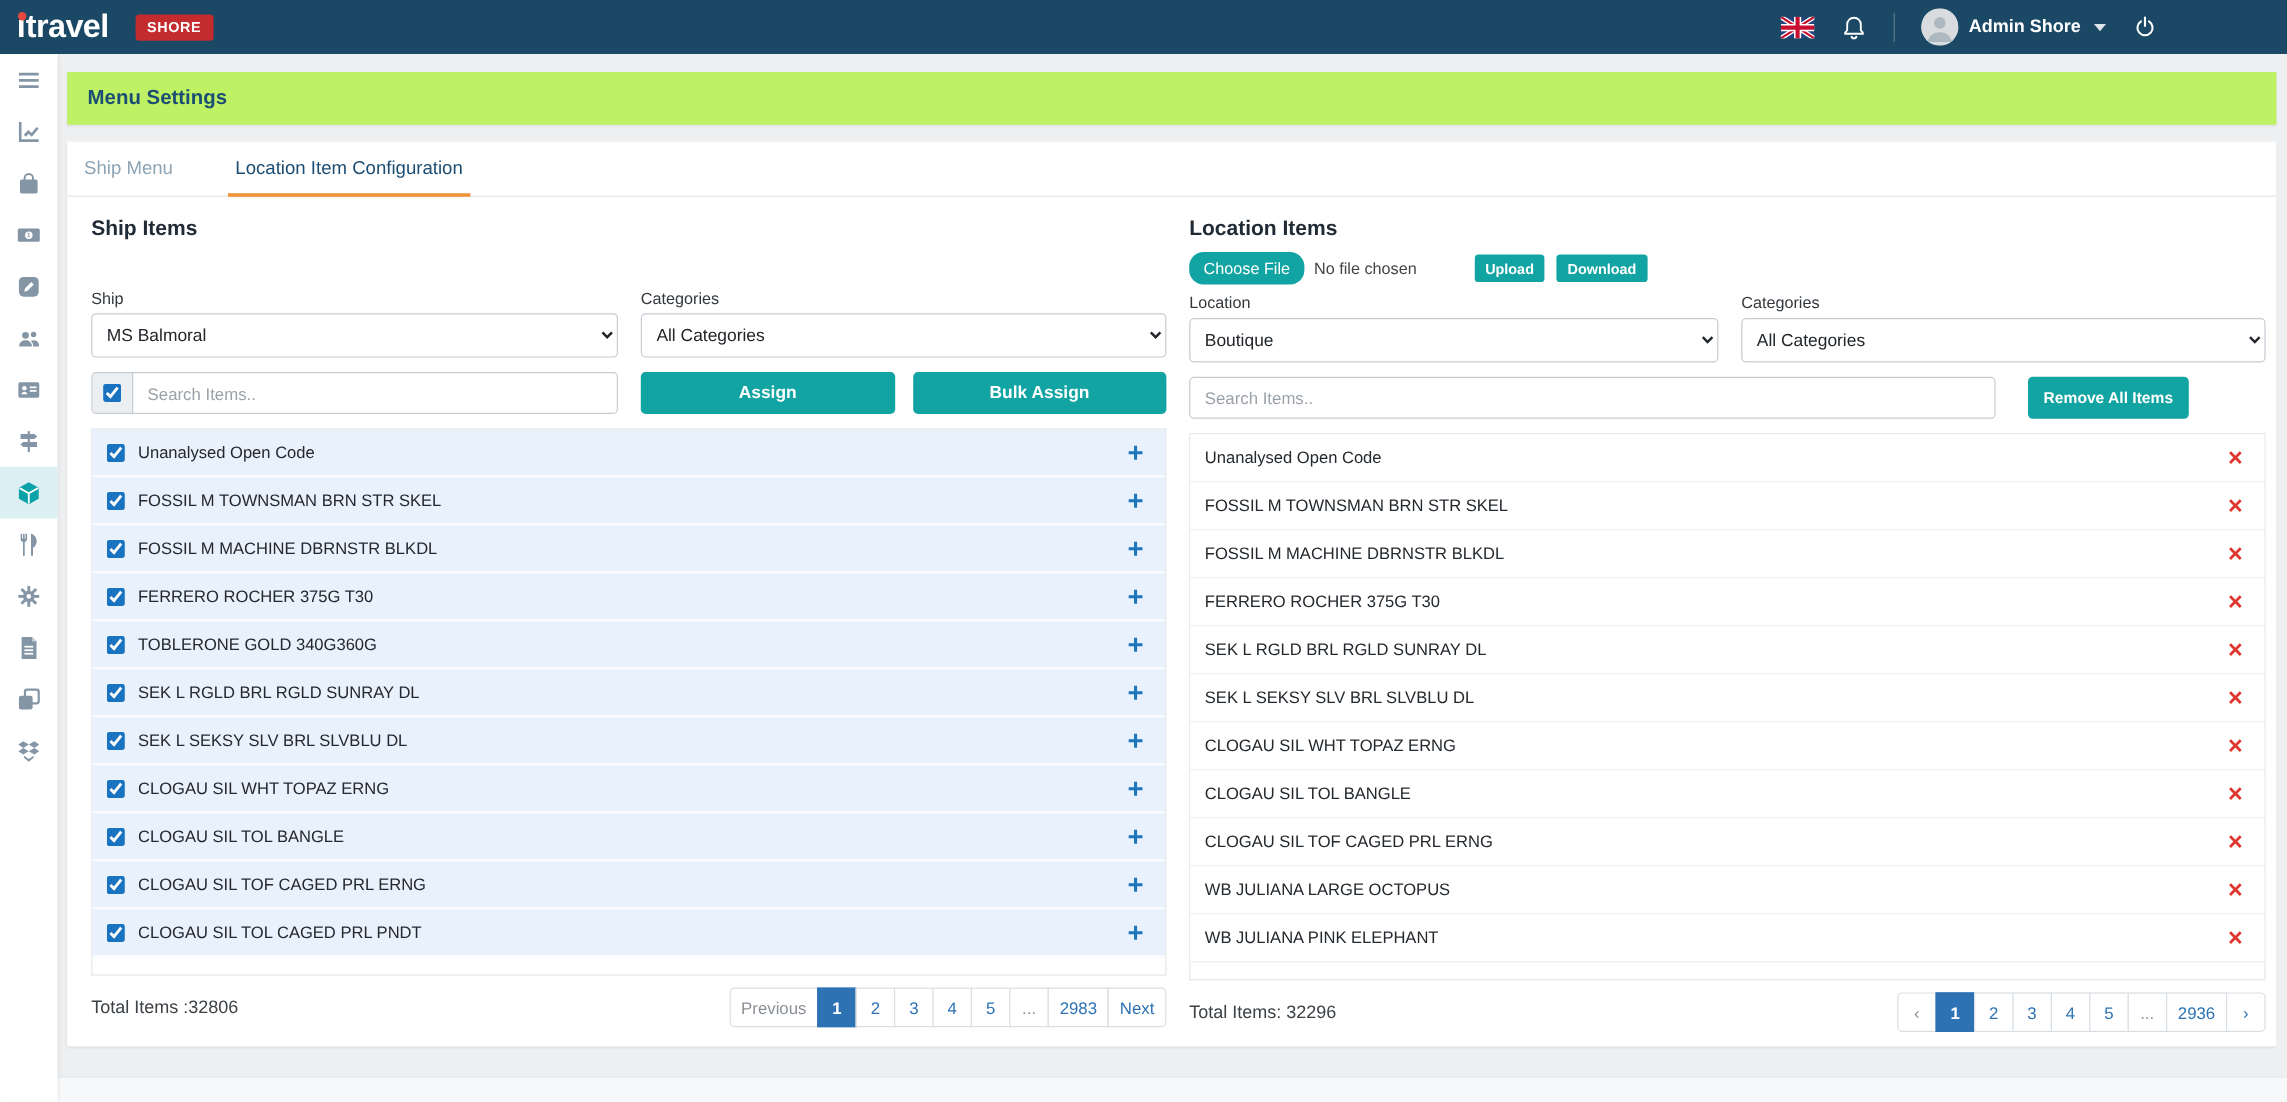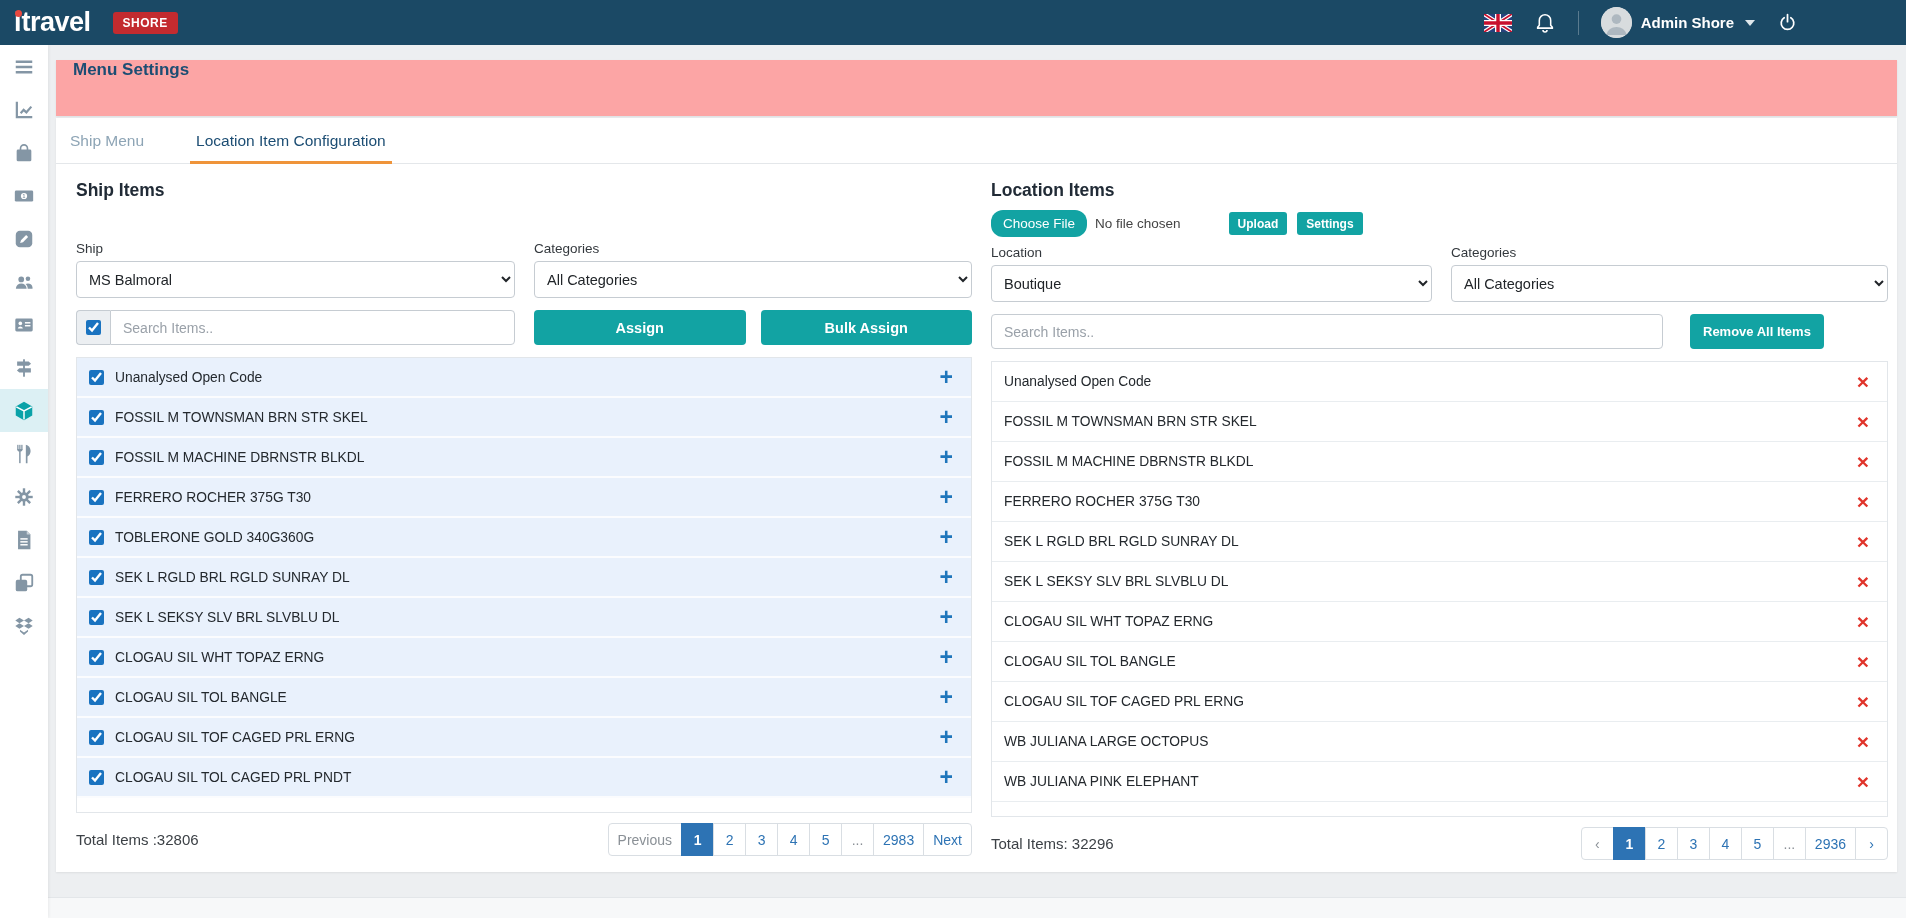--- a/index.html
+++ b/index.html
@@ -21,21 +21,21 @@
   .caret-down { width:0; height:0; border-left:5px solid transparent; border-right:5px solid transparent; border-top:6px solid #dfe7ec; margin-left:2px; }
   .icon-btn { display:flex; align-items:center; justify-content:center; cursor:pointer; }
 
   
   .sidebar { position:absolute; left:0; top:45px; width:48px; height:873px; background:#fff; box-shadow:1px 0 3px rgba(0,0,0,0.06); z-index:4; }
   .side-item { width:48px; height:43px; display:flex; align-items:center; justify-content:center; color:#8496a5; cursor:pointer; }
   .side-item svg { width:22px; height:22px; fill:currentColor; }
   .side-item.active { background:#dcf0f4; color:#0aa2a8; }
 
   
-  .title-card { position:absolute; left:56px; top:60px; width:1841px; height:56px; background:#fca5a5; box-shadow:0 1px 2px rgba(0,0,0,0.07); display:flex; align-items:flex-start; }
+  .title-card { position:absolute; left:56px; top:60px; width:1841px; height:44px; background:#bef264; box-shadow:0 1px 2px rgba(0,0,0,0.07); display:flex; align-items:center; }
   .page-title { margin-left:17px; font-size:17px; font-weight:600; color:#1c4d73; }
 
   .main-card { position:absolute; left:56px; top:118px; width:1841px; height:754px; background:#fff; box-shadow:0 1px 2px rgba(0,0,0,0.07); }
   .tabs-row { position:absolute; left:0; top:0; width:100%; height:46px; border-bottom:1px solid #e4e7ea; display:flex; align-items:center; }
   .tab { font-size:15.5px; padding:0 14px; height:46px; display:flex; align-items:center; cursor:pointer; position:relative; }
   .tab.inactive { color:#8da4b5; }
   .tab.active { color:#1c4d73; font-weight:400; }
   .tab.active::after { content:""; position:absolute; left:8px; right:8px; bottom:0; height:3px; background:#ef943a; }
   .tab + .tab { margin-left:24px; }
 
@@ -372,21 +372,21 @@
     </div>
   </div>
 
   <div class="panel panel-right">
     <div class="panel-title">Location Items</div>
 
     <div class="file-row">
       <button class="btn-teal choose-file">Choose File</button>
       <span class="no-file">No file chosen</span>
       <button class="btn-teal mini-btn upload-btn">Upload</button>
-      <button class="btn-teal mini-btn">Settings</button>
+      <button class="btn-teal mini-btn">Download</button>
     </div>
 
     <div class="fields-row">
       <div class="field f-loc">
         <label>Location</label>
         <select><option>Boutique</option></select>
       </div>
       <div class="field f-cat-r">
         <label>Categories</label>
         <select><option>All Categories</option></select>

